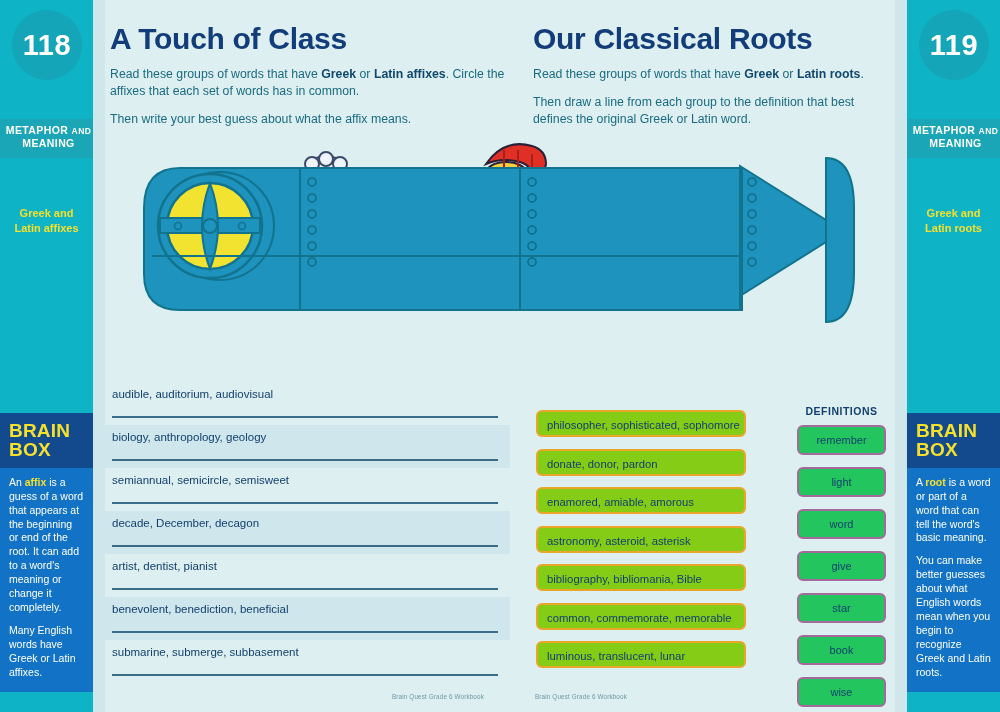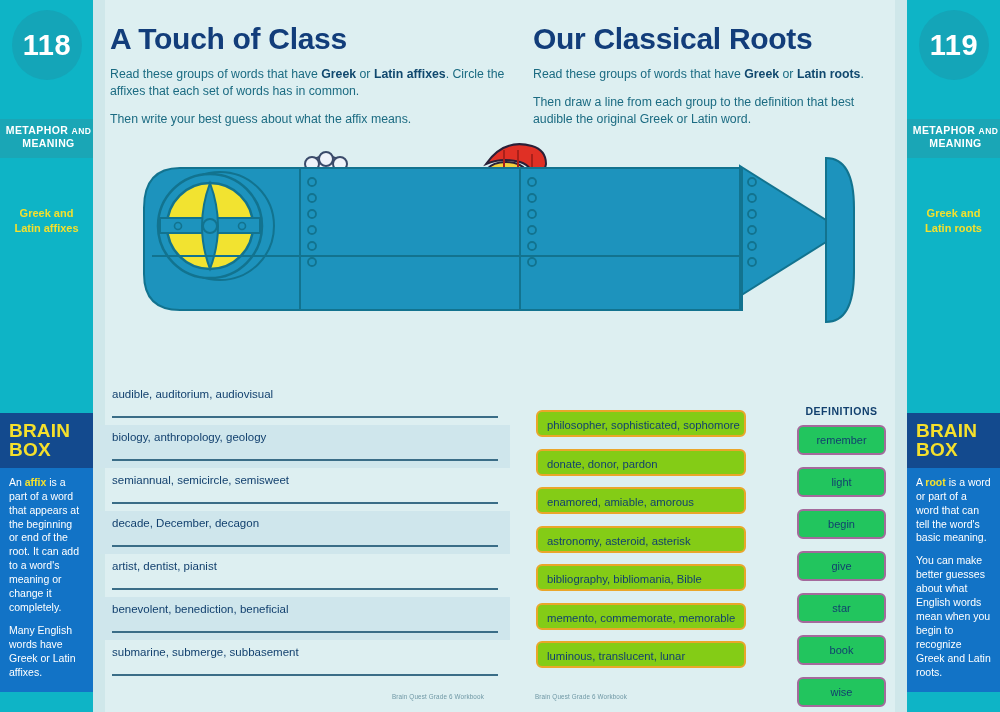--- a/index.html
+++ b/index.html
@@ -112,21 +112,21 @@
 Latin affixes</div>
 
     <div class="brainbox">
       <div class="bb-header">
         <div class="bb-title">
           <span>BRAIN</span><br>
           <span>BOX</span>
         </div>
       </div>
       <div class="bb-body">
-        <p class="bb-para"><span>An </span><b>affix</b><span> is a part of a word that appears at the beginning or end of the root. It can add to a word's meaning or change it completely.</span></p>
+        <p class="bb-para"><span>An </span><b>affix</b><span> is a guess of a word that appears at the beginning or end of the root. It can add to a word's meaning or change it completely.</span></p>
         <p class="bb-para">Many English words have Greek or Latin affixes.</p>
       </div>
     </div>
   </div>
   <div class="sb-gutter l"></div>
 
   <div class="sidebar right">
     <div class="pagenum-circle">
       <span class="pagenum">119</span>
     </div>
@@ -155,21 +155,21 @@
 
   <div class="col-left">
     <h1 class="title">A Touch of Class</h1>
     <p class="instr"><span>Read these groups of words that have </span><b>Greek</b><span> or </span><b>Latin affixes</b><span>. Circle the affixes that each set of words has in common.</span></p>
     <p class="instr">Then write your best guess about what the affix means.</p>
   </div>
 
   <div class="col-right">
     <h1 class="title">Our Classical Roots</h1>
     <p class="instr"><span>Read these groups of words that have </span><b>Greek</b><span> or </span><b>Latin roots</b><span>.</span></p>
-    <p class="instr">Then draw a line from each group to the definition that best audible the original Greek or Latin word.</p>
+    <p class="instr">Then draw a line from each group to the definition that best defines the original Greek or Latin word.</p>
   </div>
 
   <div class="sub-wrap">
     <svg width="800" height="248" viewBox="0 0 800 248" xmlns="http://www.w3.org/2000/svg">
 
       <g>
 
         <path d="M108 62 q-22 8 -24 38 q-2 28 10 42 q6 8 14 8 l10 -10 q-12 -12 -10 -32 q2 -22 16 -30 z" fill="#4a3a6e" stroke="#2a2038" stroke-width="2"></path>
 
         <path d="M104 100 q-12 18 -10 40 l4 26 l78 0 q-4 -34 -20 -52 q-16 -18 -52 -14 z" fill="#a43fa0" stroke="#2a2038" stroke-width="2"></path>
@@ -340,29 +340,29 @@
       <div class="wl-line"></div>
     </div>
   </div>
 
   <div class="rootcol">
     <div class="rootbox">philosopher, sophisticated, sophomore</div>
     <div class="rootbox">donate, donor, pardon</div>
     <div class="rootbox">enamored, amiable, amorous</div>
     <div class="rootbox">astronomy, asteroid, asterisk</div>
     <div class="rootbox">bibliography, bibliomania, Bible</div>
-    <div class="rootbox">memento, commemorate, memorable</div>
+    <div class="rootbox">common, commemorate, memorable</div>
     <div class="rootbox">luminous, translucent, lunar</div>
   </div>
 
   <div class="defcol">
     <div class="def-header">DEFINITIONS</div>
     <div class="defbox">remember</div>
     <div class="defbox">light</div>
-    <div class="defbox">begin</div>
+    <div class="defbox">word</div>
     <div class="defbox">give</div>
     <div class="defbox">star</div>
     <div class="defbox">book</div>
     <div class="defbox">wise</div>
   </div>
 
   <div class="footer l">Brain Quest Grade 6 Workbook</div>
   <div class="footer r">Brain Quest Grade 6 Workbook</div>
 
 </div>

